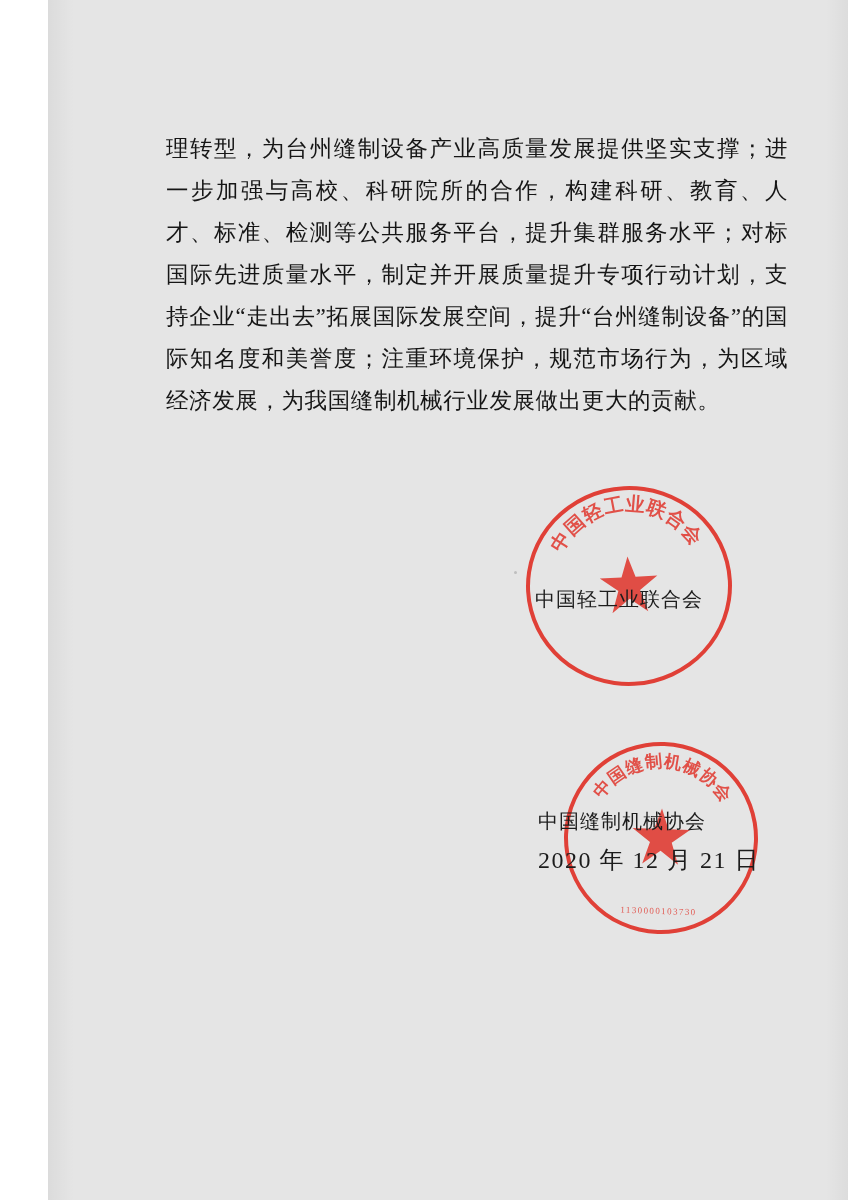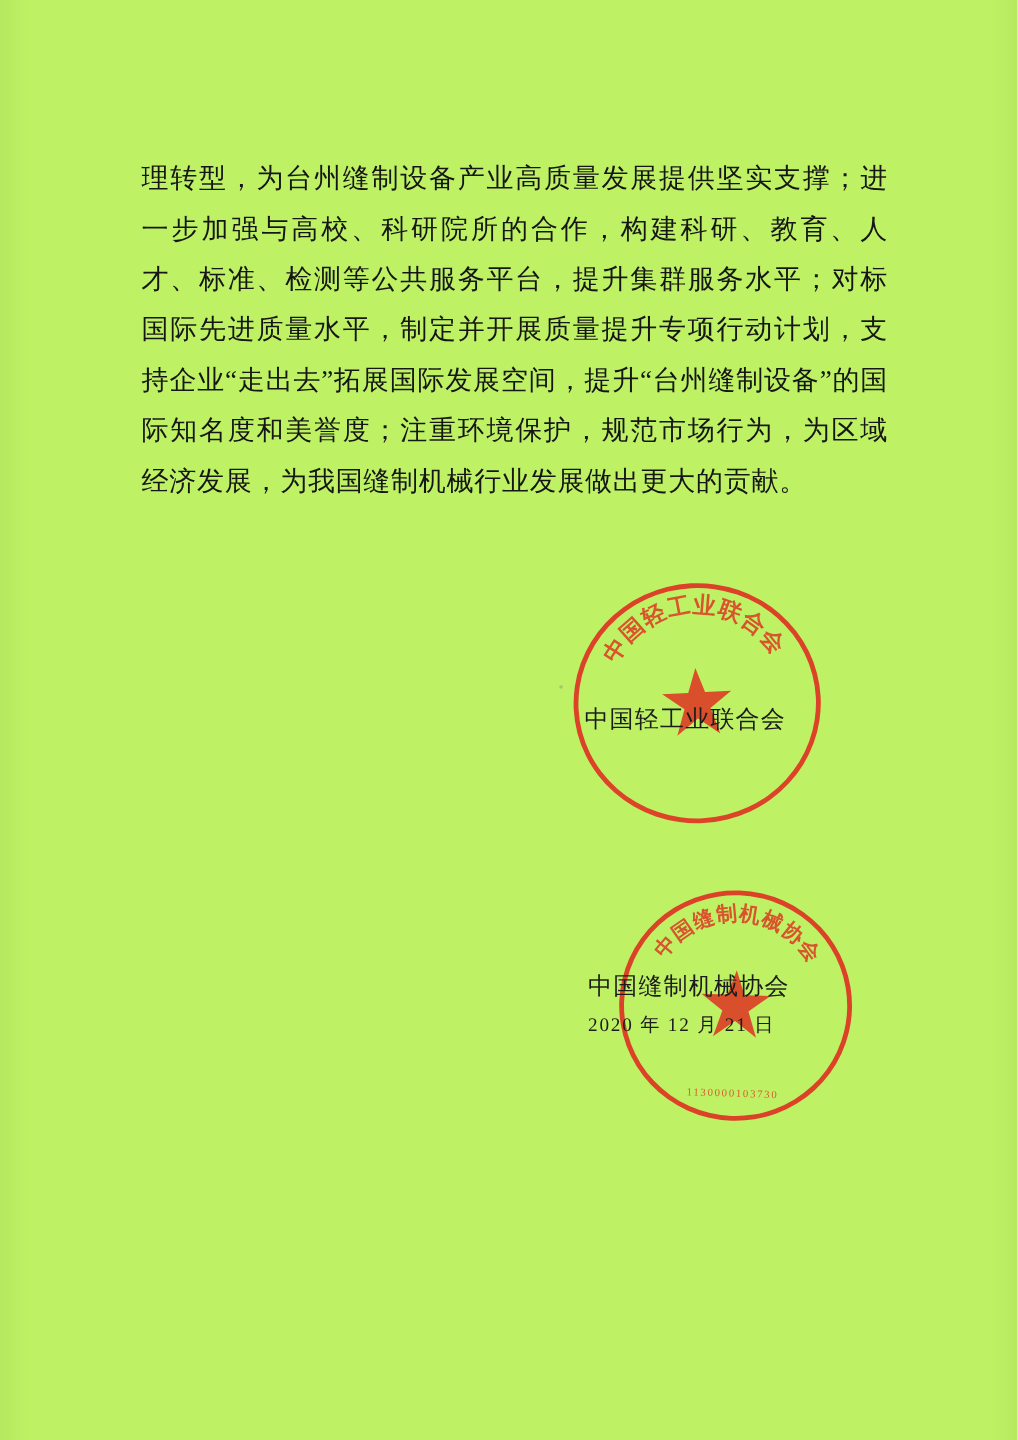--- a/index.html
+++ b/index.html
@@ -11,21 +11,22 @@
     height: 1200px;
     background: #ffffff;
     font-family: "Liberation Serif", "DejaVu Serif", serif;
     color: #1a1a1a;
     position: relative;
     overflow: hidden;
   }
   .page {
     position: absolute;
     inset: 0;
-    background: #bef264;
+    background: #e5e5e5;
+    margin-left: 48px;
   }
   
   .page::before {
     content: "";
     position: absolute;
     left: 0; top: 0; bottom: 0;
     width: 26px;
     background: linear-gradient(to right, rgba(0,0,0,0.045), rgba(0,0,0,0));
     pointer-events: none;
   }
@@ -136,21 +137,21 @@
     top: 808px;
     font-size: 20px;
     letter-spacing: 1px;
     color: #1c1c1c;
     white-space: nowrap;
   }
   .sign-date {
     position: absolute;
     left: 490px;
     top: 844px;
-    font-size: 16px;
+    font-size: 24px;
     letter-spacing: 1.5px;
     color: #1c1c1c;
     white-space: nowrap;
   }
   
   .speck {
     position: absolute;
     left: 466px;
     top: 571px;
     width: 3px;

